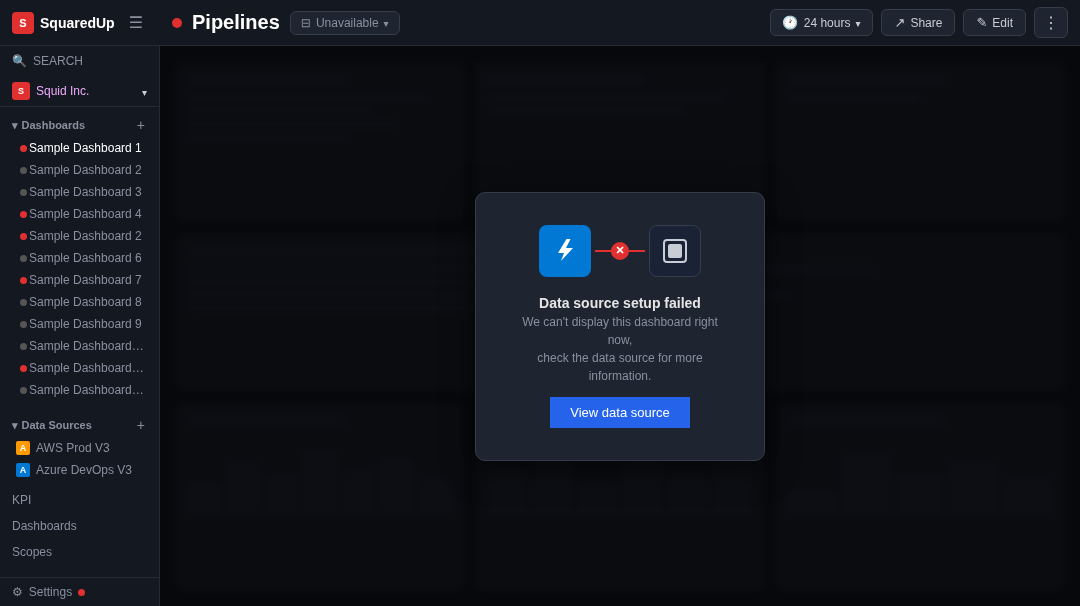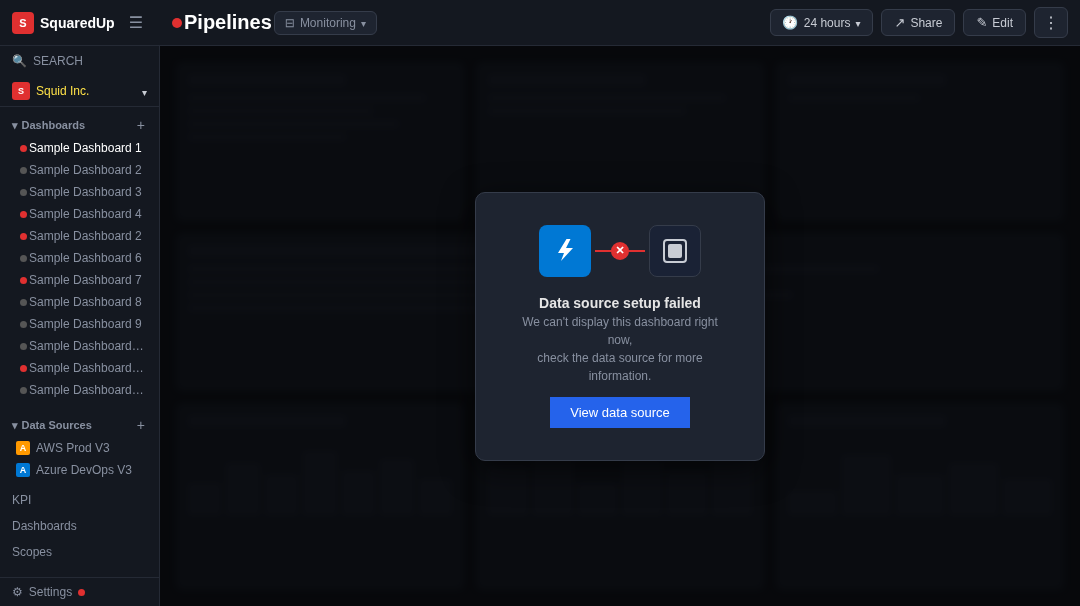--- a/index.html
+++ b/index.html
@@ -55,21 +55,21 @@
     }
     .menu-icon {
       color: #8890a0;
       cursor: pointer;
       padding: 4px;
       font-size: 16px;
     }
     .page-title-area {
       display: flex;
       align-items: center;
-      gap: 2px;
+      gap: 10px;
       flex: 1;
     }
     .status-dot {
       width: 10px;
       height: 10px;
       border-radius: 50%;
       background: #e03030;
       flex-shrink: 0;
     }
     .page-title {
@@ -163,21 +163,21 @@
       background: #e03030;
       border-radius: 3px;
       display: flex;
       align-items: center;
       justify-content: center;
       font-size: 9px;
       color: white;
       font-weight: bold;
     }
     .org-name {
-      color: #fde047;
+      color: #f0abfc;
       font-size: 12px;
     }
     .sidebar-section {
       padding: 6px 0;
     }
     .sidebar-section-header {
       display: flex;
       align-items: center;
       justify-content: space-between;
       padding: 4px 12px;
@@ -437,21 +437,21 @@
       <div class="logo-icon">S</div>
       <span class="logo-text">SquaredUp</span>
     </div>
     <span class="menu-icon">☰</span>
   </div>
   <div class="page-title-area">
     <div class="status-dot"></div>
     <h1 class="page-title">Pipelines</h1>
     <div class="unavailable-badge">
       <span>⊟</span>
-      <span>Monitoring</span>
+      <span>Unavailable</span>
       <span class="chevron"></span>
     </div>
   </div>
   <div class="topbar-actions">
     <div class="action-btn">
       <span class="action-btn-icon">🕐</span>
       <span>24 hours</span>
       <span class="chevron"></span>
     </div>
     <div class="action-btn">

